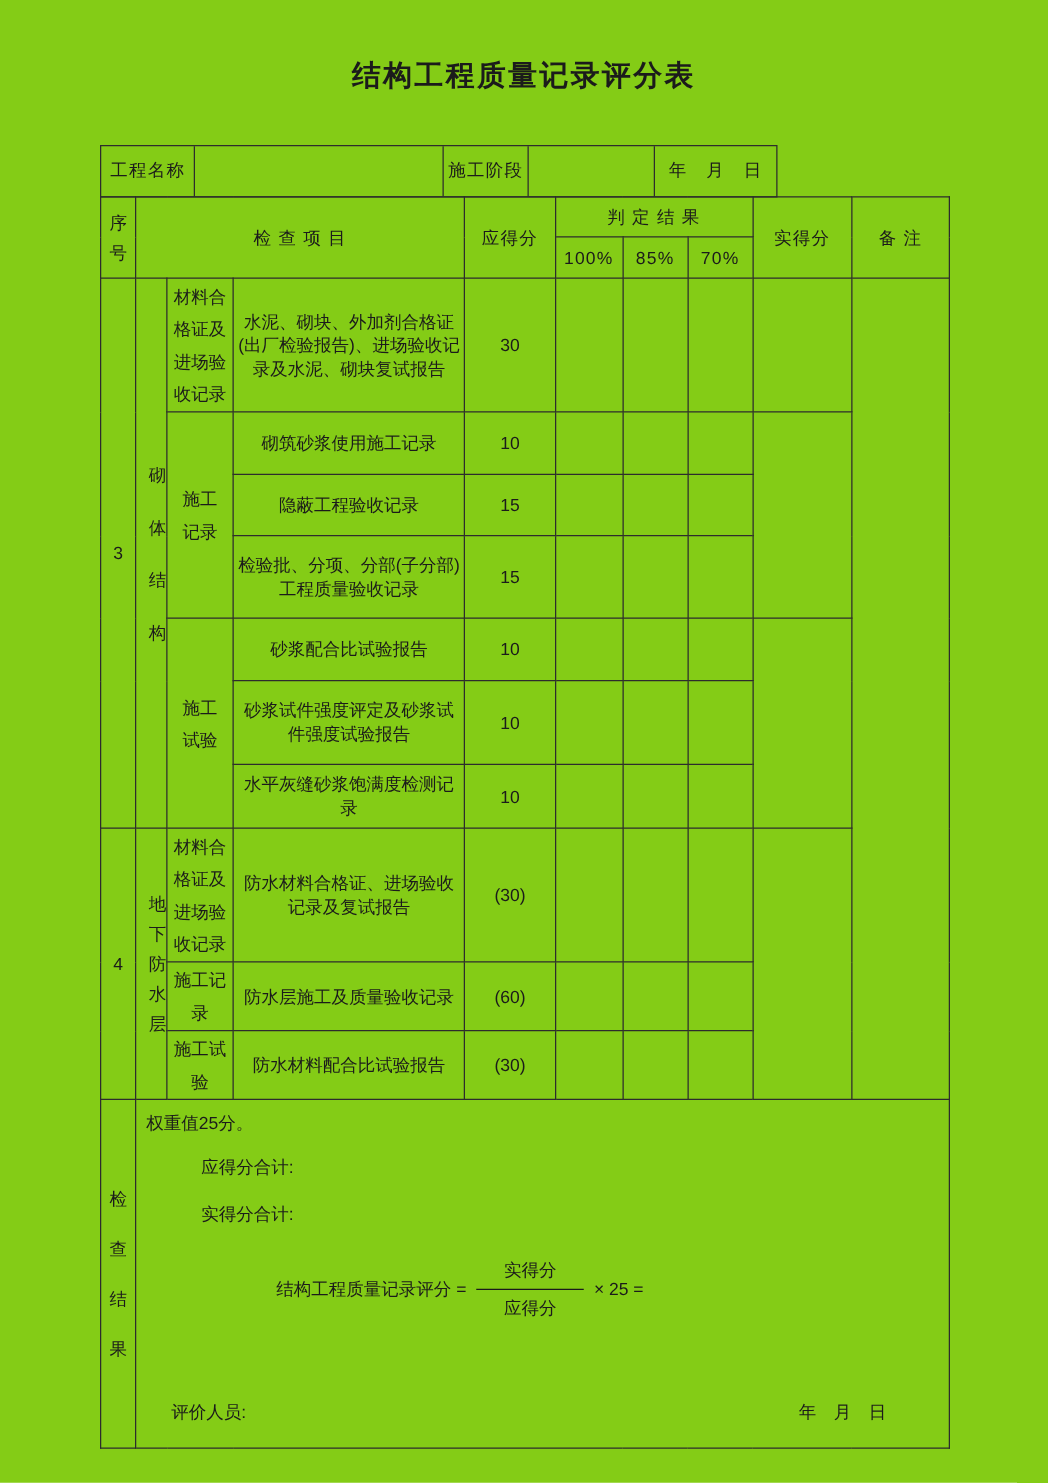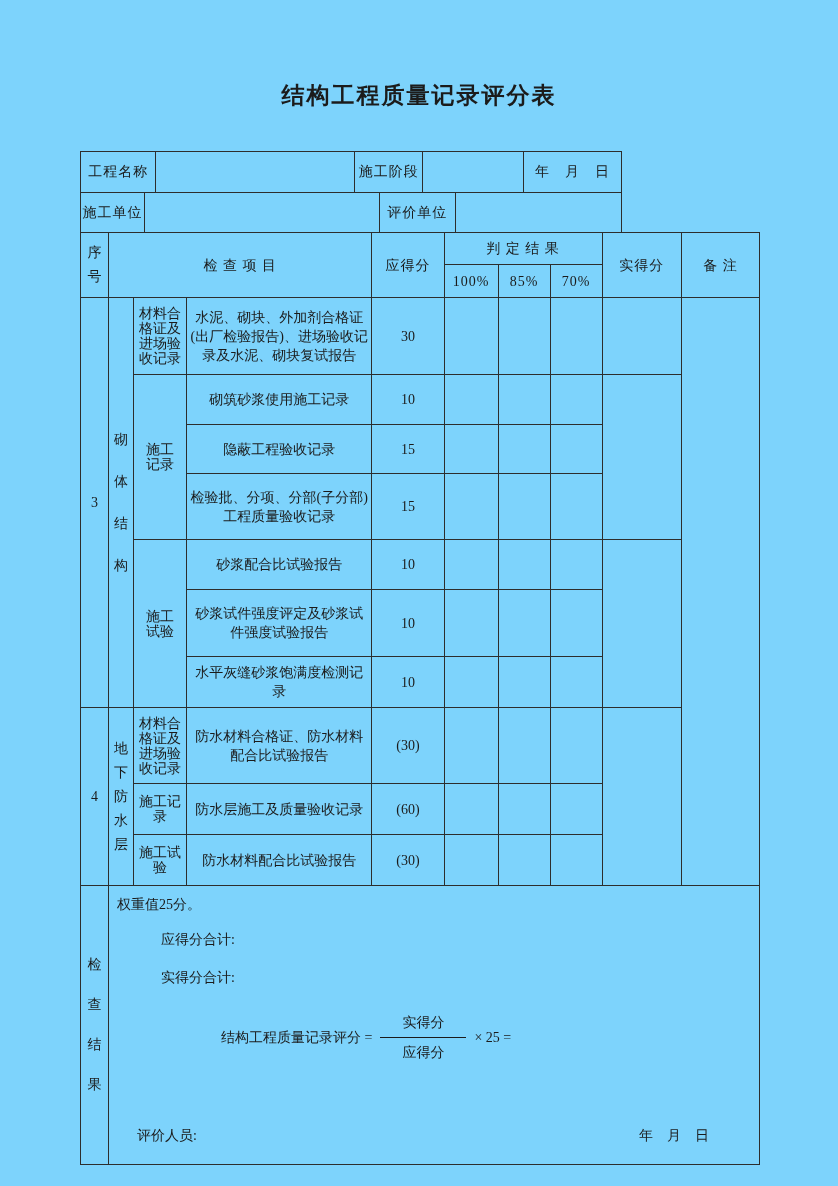--- a/index.html
+++ b/index.html
@@ -1,23 +1,23 @@
 <!DOCTYPE html>
 <html><head>
 <meta charset="utf-8">
 <style>
   * { box-sizing: border-box; }
   body { margin: 0; background: #ffffff; }
   .page {
     position: relative;
     width: 838px; height: 1186px;
-    background: #7dd3fc;
+    background: #84cc16;
     color: #1b1b1b;
-    font-family: Liberation Serif, serif;
-    padding-top: 80px;
+    font-family: Liberation Sans, sans-serif;
+    padding-top: 45px;
     overflow: hidden;
   }
   .title {
     margin: 0 0 10px 0;
     text-align: center;
     font-size: 23px;
     font-weight: 700;
     letter-spacing: 2px;
   }
   .sheet { width: 542px; margin-left: 80px; margin-top: 40px; }
@@ -45,24 +45,24 @@
     font-size: 14px;
     font-weight: 400;
     text-align: center;
     vertical-align: middle;
     padding: 2px;
     word-break: break-all;
     line-height: 19px;
   }
   .main th { letter-spacing: 1px; }
   th.seq-h { line-height: 24px; letter-spacing: 0; }
-  td.cat { padding: 0; letter-spacing: 0; }
+  td.cat { padding: 0; letter-spacing: 0; text-align: right; }
   td.cat-s0 { line-height: 42px; }
   td.cat-s1 { line-height: 24px; }
-  td.grp { white-space: pre-line; line-height: 15px; padding: 1px; }
+  td.grp { white-space: pre-line; line-height: 26px; padding: 1px; }
   td.vlabel { padding: 0; line-height: 40px; }
 
   
   td.rcell { position: relative; padding: 0; text-align: left; vertical-align: top; }
   .rcell div { position: absolute; font-size: 14px; white-space: nowrap; }
   .rw   { top: 9px;  left: 8px; }
   .rt1  { top: 44px; left: 52px; text-align: center; }
   .rt2  { top: 82px; left: 52px; }
   .formula { top: 126px; left: 112px; display: flex; align-items: center; }
   .frac { display: inline-block; text-align: center; margin: 0 8px; }
@@ -79,26 +79,20 @@
 
   <div class="sheet">
 
     <div class="info">
       <div class="irow">
         <div class="ic" style="width:80px">工程名称</div>
         <div class="ic" style="width:211px"></div>
         <div class="ic" style="width:72px">施工阶段</div>
         <div class="ic" style="width:107px"></div>
         <div class="ic" style="width:103px">年　月　日</div>
-      </div>
-      <div class="irow">
-        <div class="ic" style="width:80px">施工单位</div>
-        <div class="ic" style="width:295px"></div>
-        <div class="ic" style="width:95px">评价单位</div>
-        <div class="ic" style="width:208px"></div>
       </div>
     </div>
 
     <table class="main">
       <colgroup>
         <col style="width:28px">
           <col style="width:25px">
           <col style="width:53px">
           <col style="width:185px">
         <col style="width:72px">
@@ -187,21 +181,21 @@
             <td></td>
             <td></td>
           </tr>
           <tr style="height: 76px;">
             <td rowspan="3">4</td>
             <td rowspan="3" class="cat cat-s1">地下防水层</td>
             <td rowspan="1" class="grp">材料合
 格证及
 进场验
 收记录</td>
-            <td class="item">防水材料合格证、防水材料配合比试验报告</td>
+            <td class="item">防水材料合格证、进场验收记录及复试报告</td>
             <td>(30)</td>
             <td></td>
             <td></td>
             <td></td>
             <td rowspan="3"></td>
           </tr>
           <tr style="height: 51px;">
             <td rowspan="1" class="grp">施工记
 录</td>
             <td class="item">防水层施工及质量验收记录</td>

